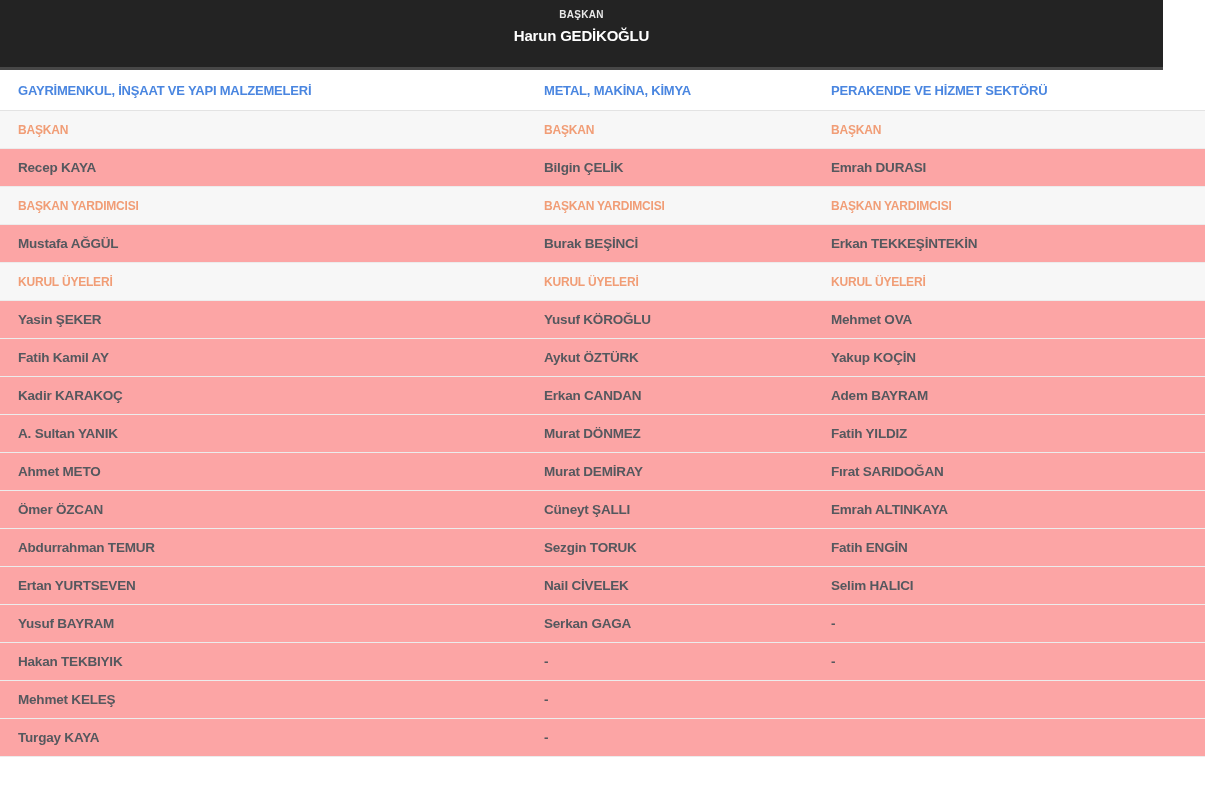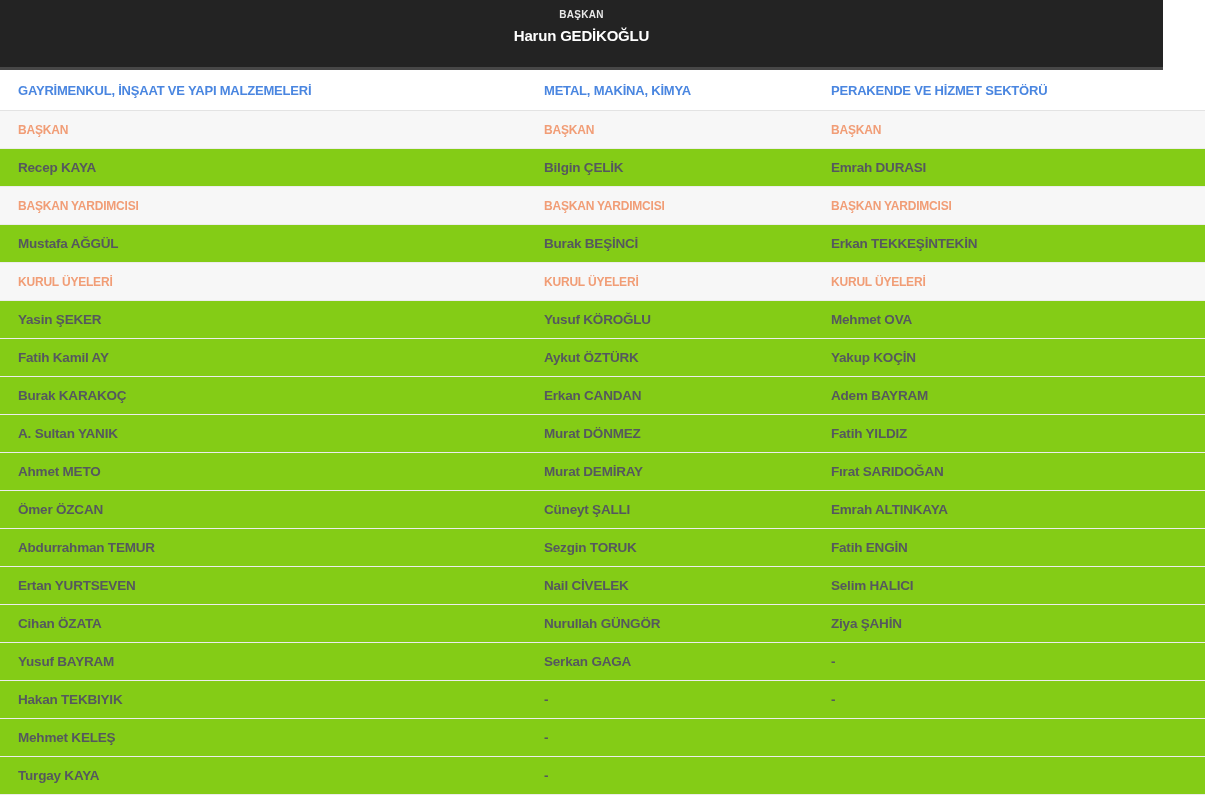--- a/index.html
+++ b/index.html
@@ -64,21 +64,21 @@
     font-weight: bold;
     font-size: 13px;
   }
   .data-rows .row { height: 38px; border-bottom: 1px solid var(--row-border, #ececec); }
   .row.section { background: var(--section-row-bg, #f7f7f7); }
   .row.section .cell {
     color: var(--section-label-orange, #f19d76);
     font-size: 12px;
     font-weight: bold;
   }
-  .row.names { background: #84cc16; }
+  .row.names { background: #fca5a5; }
   .row.names .cell {
     color: var(--name-text, #55585e);
     font-size: 13.5px;
     font-weight: bold;
   }
 </style>
 </head>
 <body>
 
 <div class="page">
@@ -126,21 +126,21 @@
           <div class="cell">Yasin ŞEKER</div>
           <div class="cell">Yusuf KÖROĞLU</div>
           <div class="cell">Mehmet OVA</div>
         </div>
         <div class="row names">
           <div class="cell">Fatih Kamil AY</div>
           <div class="cell">Aykut ÖZTÜRK</div>
           <div class="cell">Yakup KOÇİN</div>
         </div>
         <div class="row names">
-          <div class="cell">Burak KARAKOÇ</div>
+          <div class="cell">Kadir KARAKOÇ</div>
           <div class="cell">Erkan CANDAN</div>
           <div class="cell">Adem BAYRAM</div>
         </div>
         <div class="row names">
           <div class="cell">A. Sultan YANIK</div>
           <div class="cell">Murat DÖNMEZ</div>
           <div class="cell">Fatih YILDIZ</div>
         </div>
         <div class="row names">
           <div class="cell">Ahmet METO</div>
@@ -156,25 +156,20 @@
           <div class="cell">Abdurrahman TEMUR</div>
           <div class="cell">Sezgin TORUK</div>
           <div class="cell">Fatih ENGİN</div>
         </div>
         <div class="row names">
           <div class="cell">Ertan YURTSEVEN</div>
           <div class="cell">Nail CİVELEK</div>
           <div class="cell">Selim HALICI</div>
         </div>
         <div class="row names">
-          <div class="cell">Cihan ÖZATA</div>
-          <div class="cell">Nurullah GÜNGÖR</div>
-          <div class="cell">Ziya ŞAHİN</div>
-        </div>
-        <div class="row names">
           <div class="cell">Yusuf BAYRAM</div>
           <div class="cell">Serkan GAGA</div>
           <div class="cell">-</div>
         </div>
         <div class="row names">
           <div class="cell">Hakan TEKBIYIK</div>
           <div class="cell">-</div>
           <div class="cell">-</div>
         </div>
         <div class="row names">

